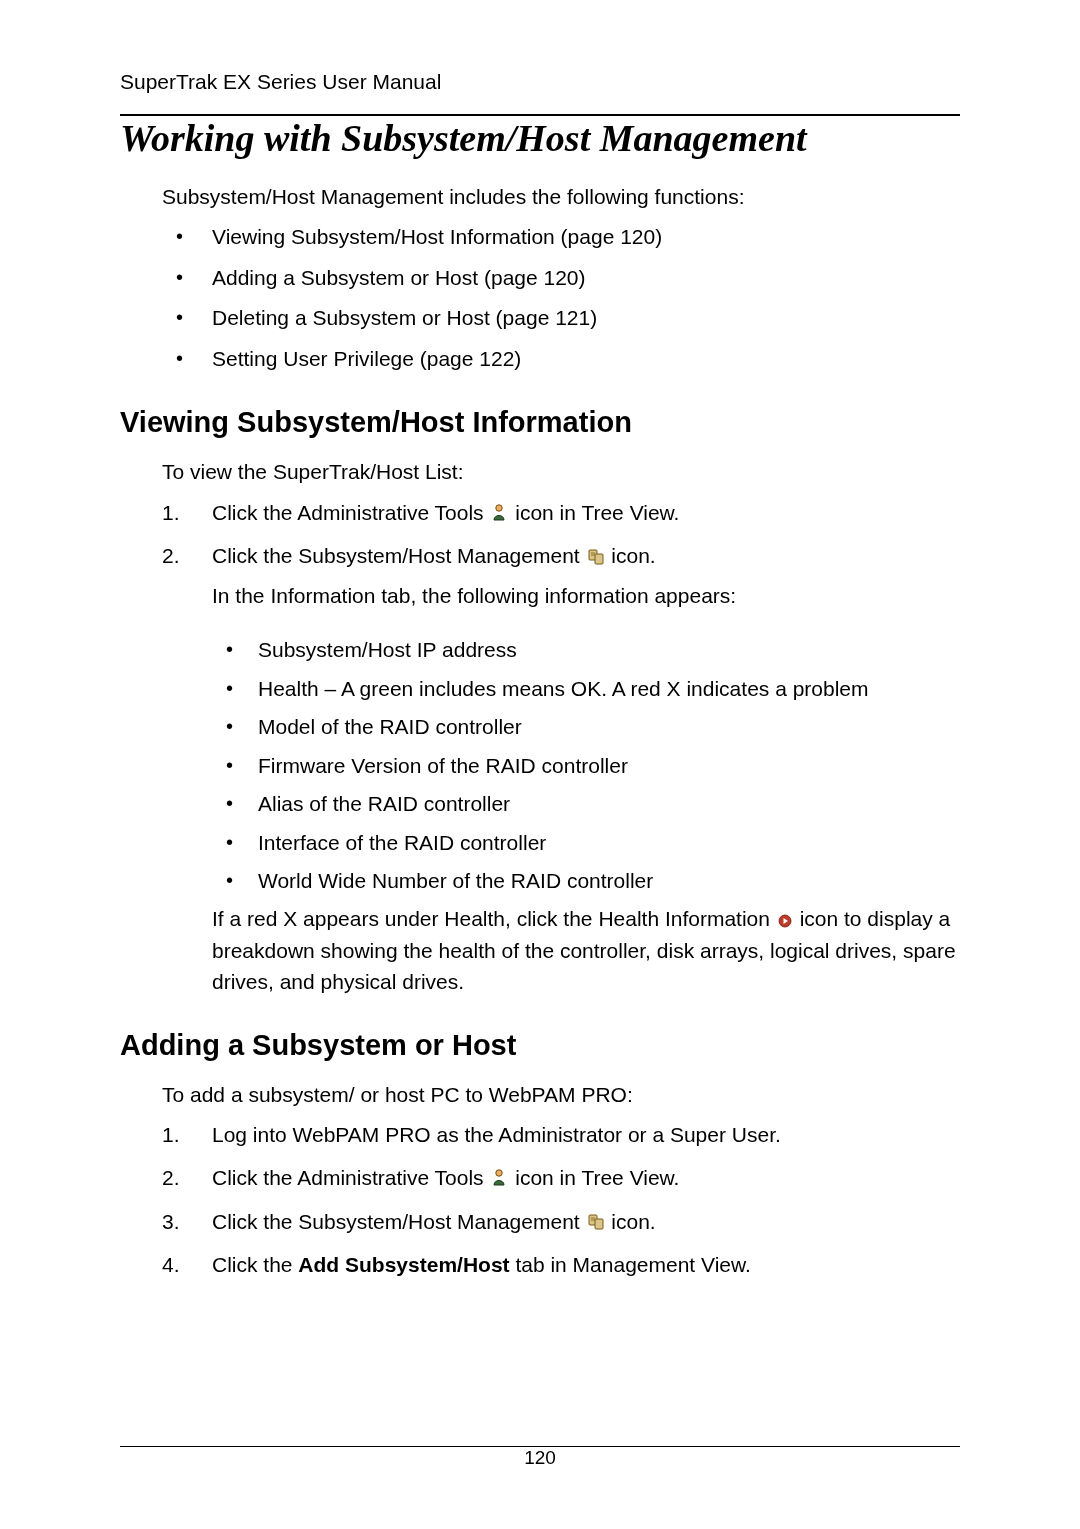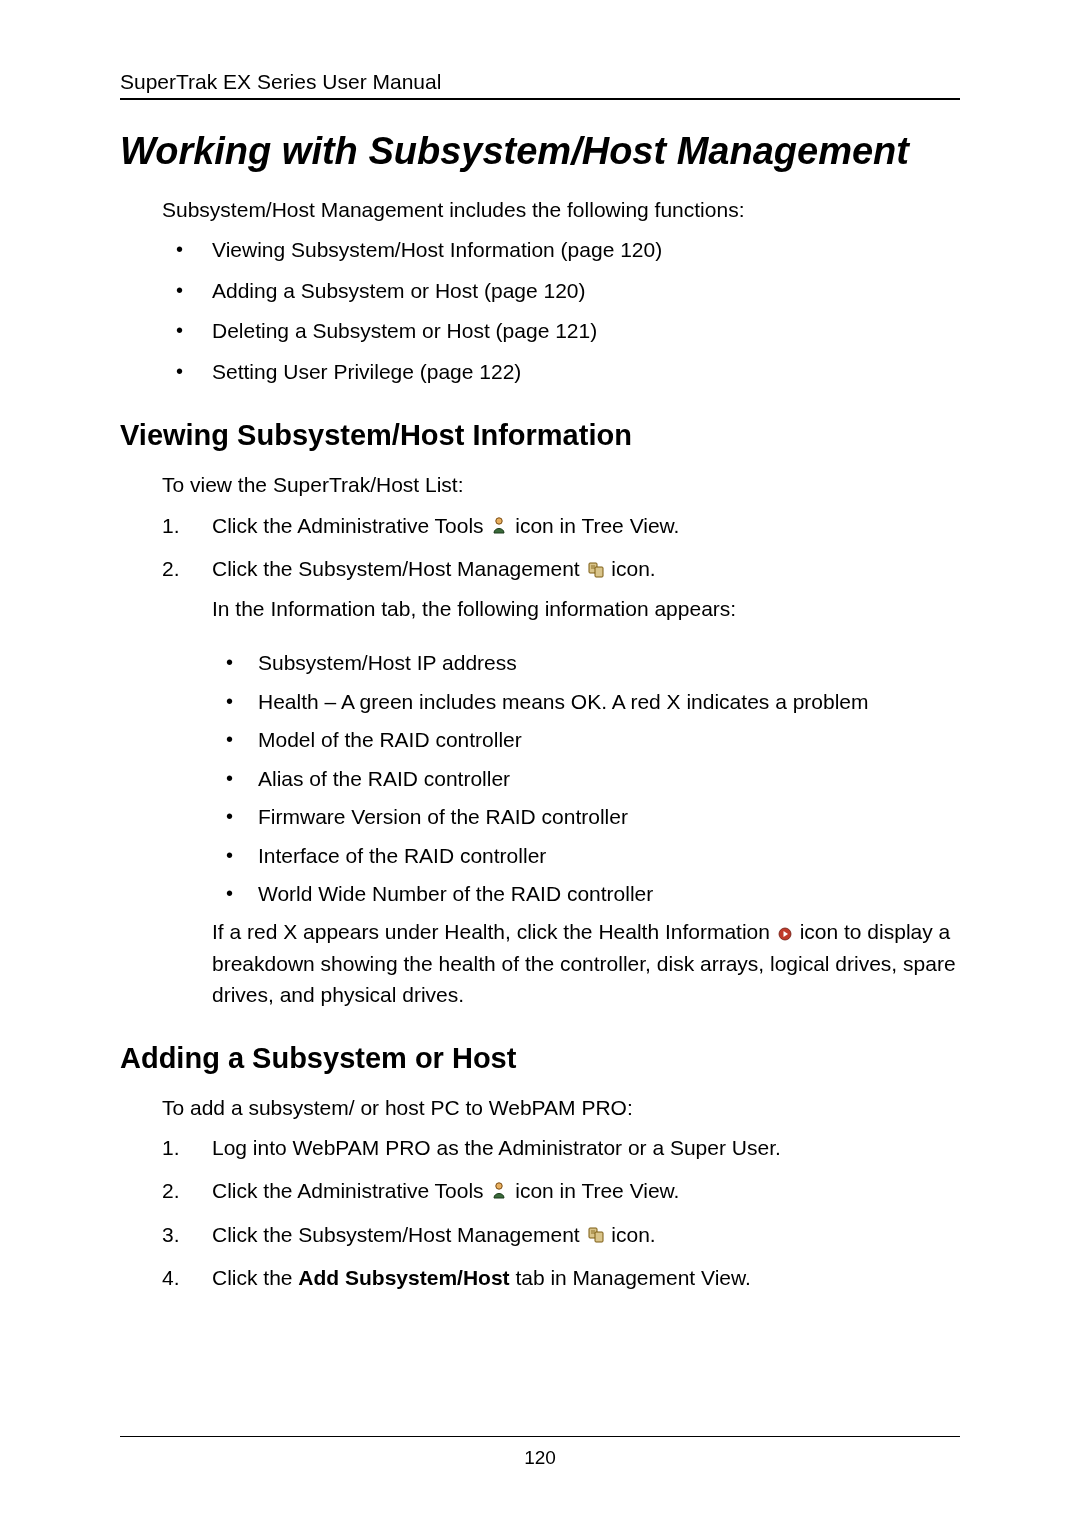--- a/index.html
+++ b/index.html
@@ -9,29 +9,28 @@
       color: #000;
       width: 1080px;
       height: 1529px;
       position: relative;
     }
     .page {
       padding: 70px 120px 40px 120px;
     }
     .header-area {
       border-bottom: 2px solid #000;
-      padding-bottom: 4px;
-      margin-bottom: 30px;
+      padding-bottom: 20px;
     }
     .header-title {
       font-size: 21px;
       font-weight: normal;
     }
     h1.main-heading {
-      font-family: Liberation Sans, sans-serif;
+      font-family: Liberation Serif, serif;
       font-weight: bold;
       font-style: italic;
       font-size: 38px;
       margin-bottom: 22px;
     }
     h2.sub-heading {
       font-family: Arial, Helvetica, sans-serif;
       font-weight: bold;
       font-size: 29px;
       margin-top: 32px;
@@ -112,21 +111,21 @@
       margin: 0 2px;
     }
     .bold { font-weight: bold; }
     .footer-area {
       position: absolute;
       bottom: 60px;
       left: 120px;
       right: 120px;
       border-top: 1.5px solid #000;
       text-align: center;
-      padding-top: 10px;
+      padding-top: 0;
     }
     .page-num {
       font-size: 19px;
     }
   </style>
 </head>
 <body>
 
 <div class="page">
 
@@ -169,22 +168,22 @@
           <line x1="3" y1="4" x2="7" y2="4" stroke="#7a5a10" stroke-width="0.8"></line>
           <line x1="3" y1="6" x2="7" y2="6" stroke="#7a5a10" stroke-width="0.8"></line>
         </svg>
       </span>
       <span> icon.</span>
       <p class="nested-para">In the Information tab, the following information appears:</p>
       <ul class="inner-bullets">
         <li>Subsystem/Host IP address</li>
         <li>Health – A green includes means OK. A red X indicates a problem</li>
         <li>Model of the RAID controller</li>
+        <li>Firmware Version of the RAID controller</li>
         <li>Alias of the RAID controller</li>
-        <li>Firmware Version of the RAID controller</li>
         <li>Interface of the RAID controller</li>
         <li>World Wide Number of the RAID controller</li>
       </ul>
       <p class="nested-para">
         <span>If a red X appears under Health, click the Health Information </span>
         <span class="inline-icon">
           <svg width="14" height="14" viewBox="0 0 14 14">
             <circle cx="7" cy="7" r="6" fill="#c03a2a" stroke="#6a1a10" stroke-width="0.8"></circle>
             <polygon points="5.5,4 10,7 5.5,10" fill="#fff"></polygon>
           </svg>

